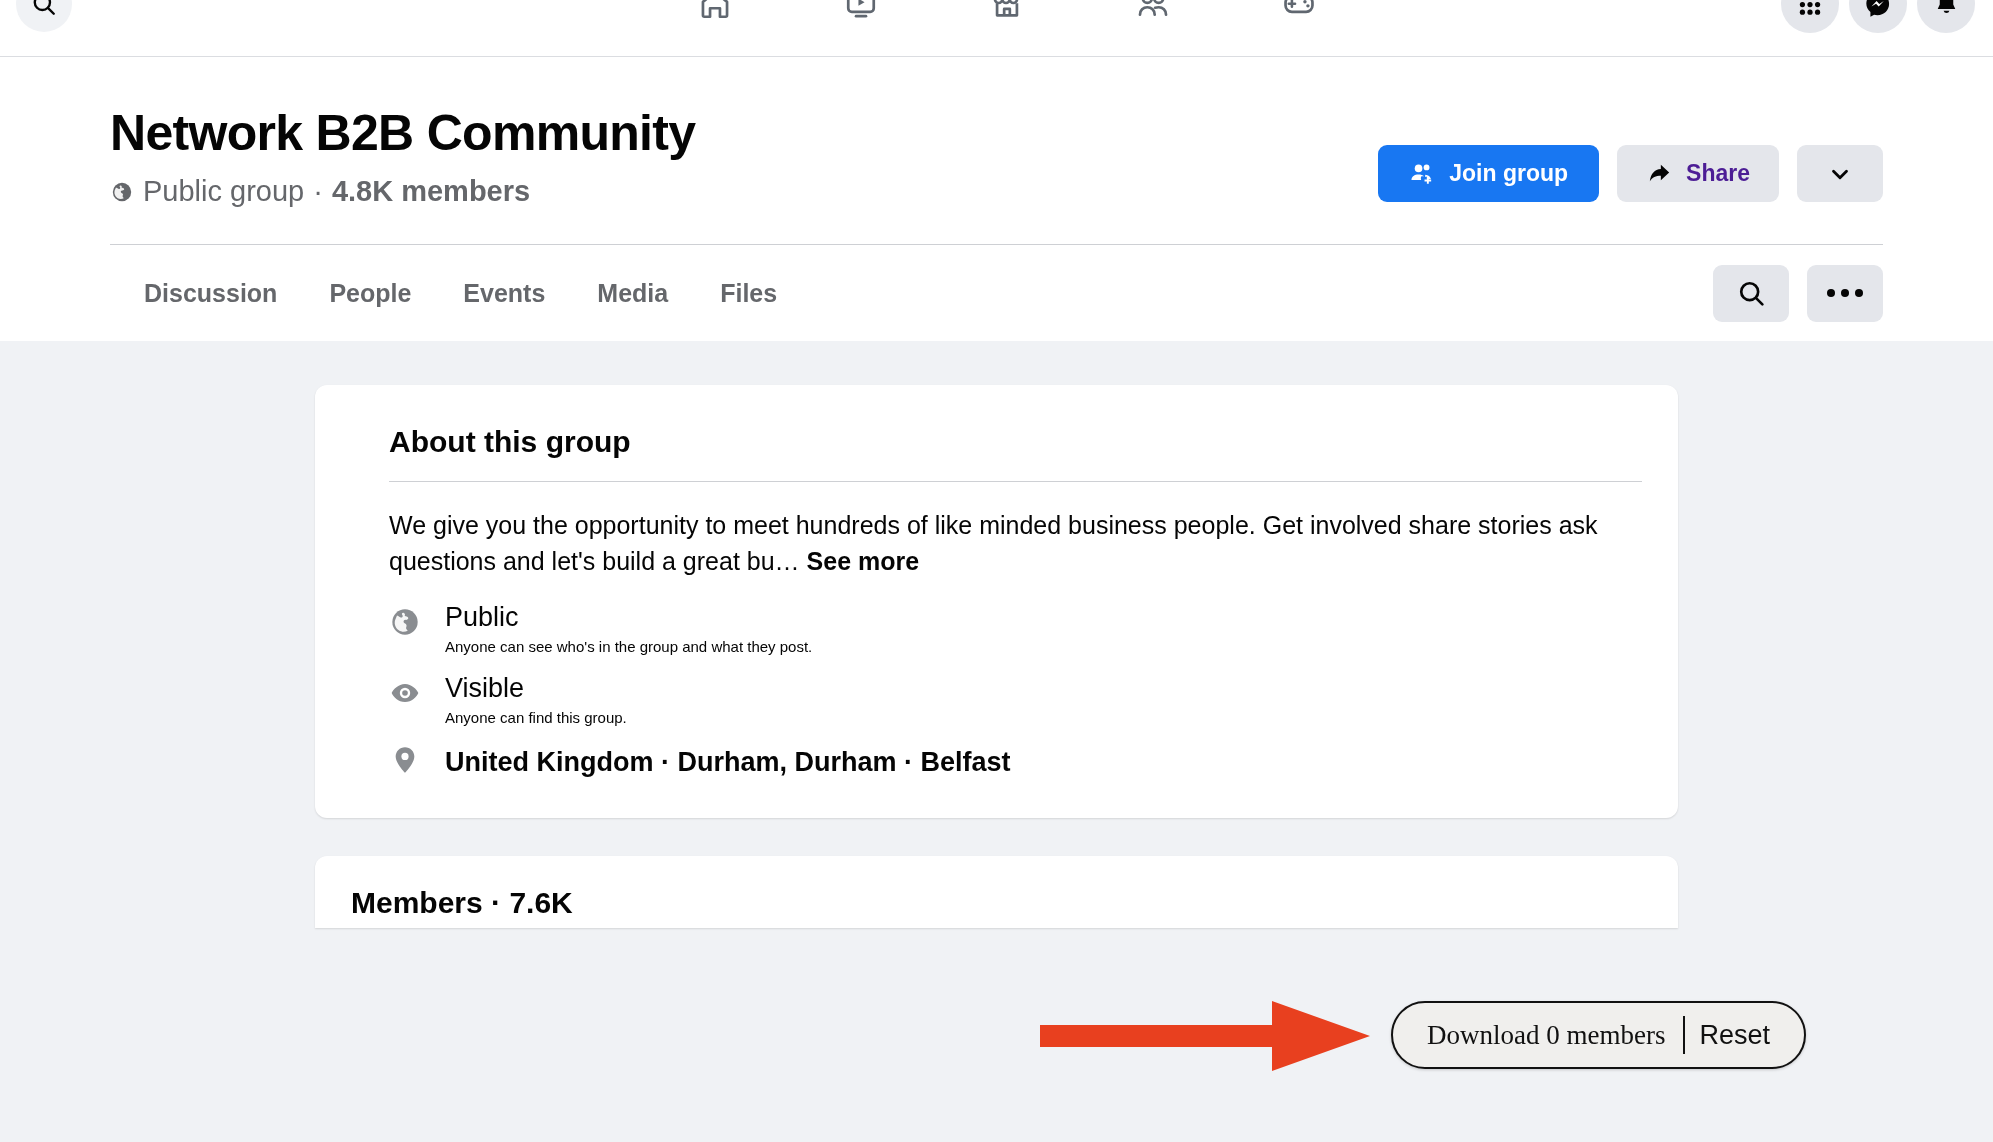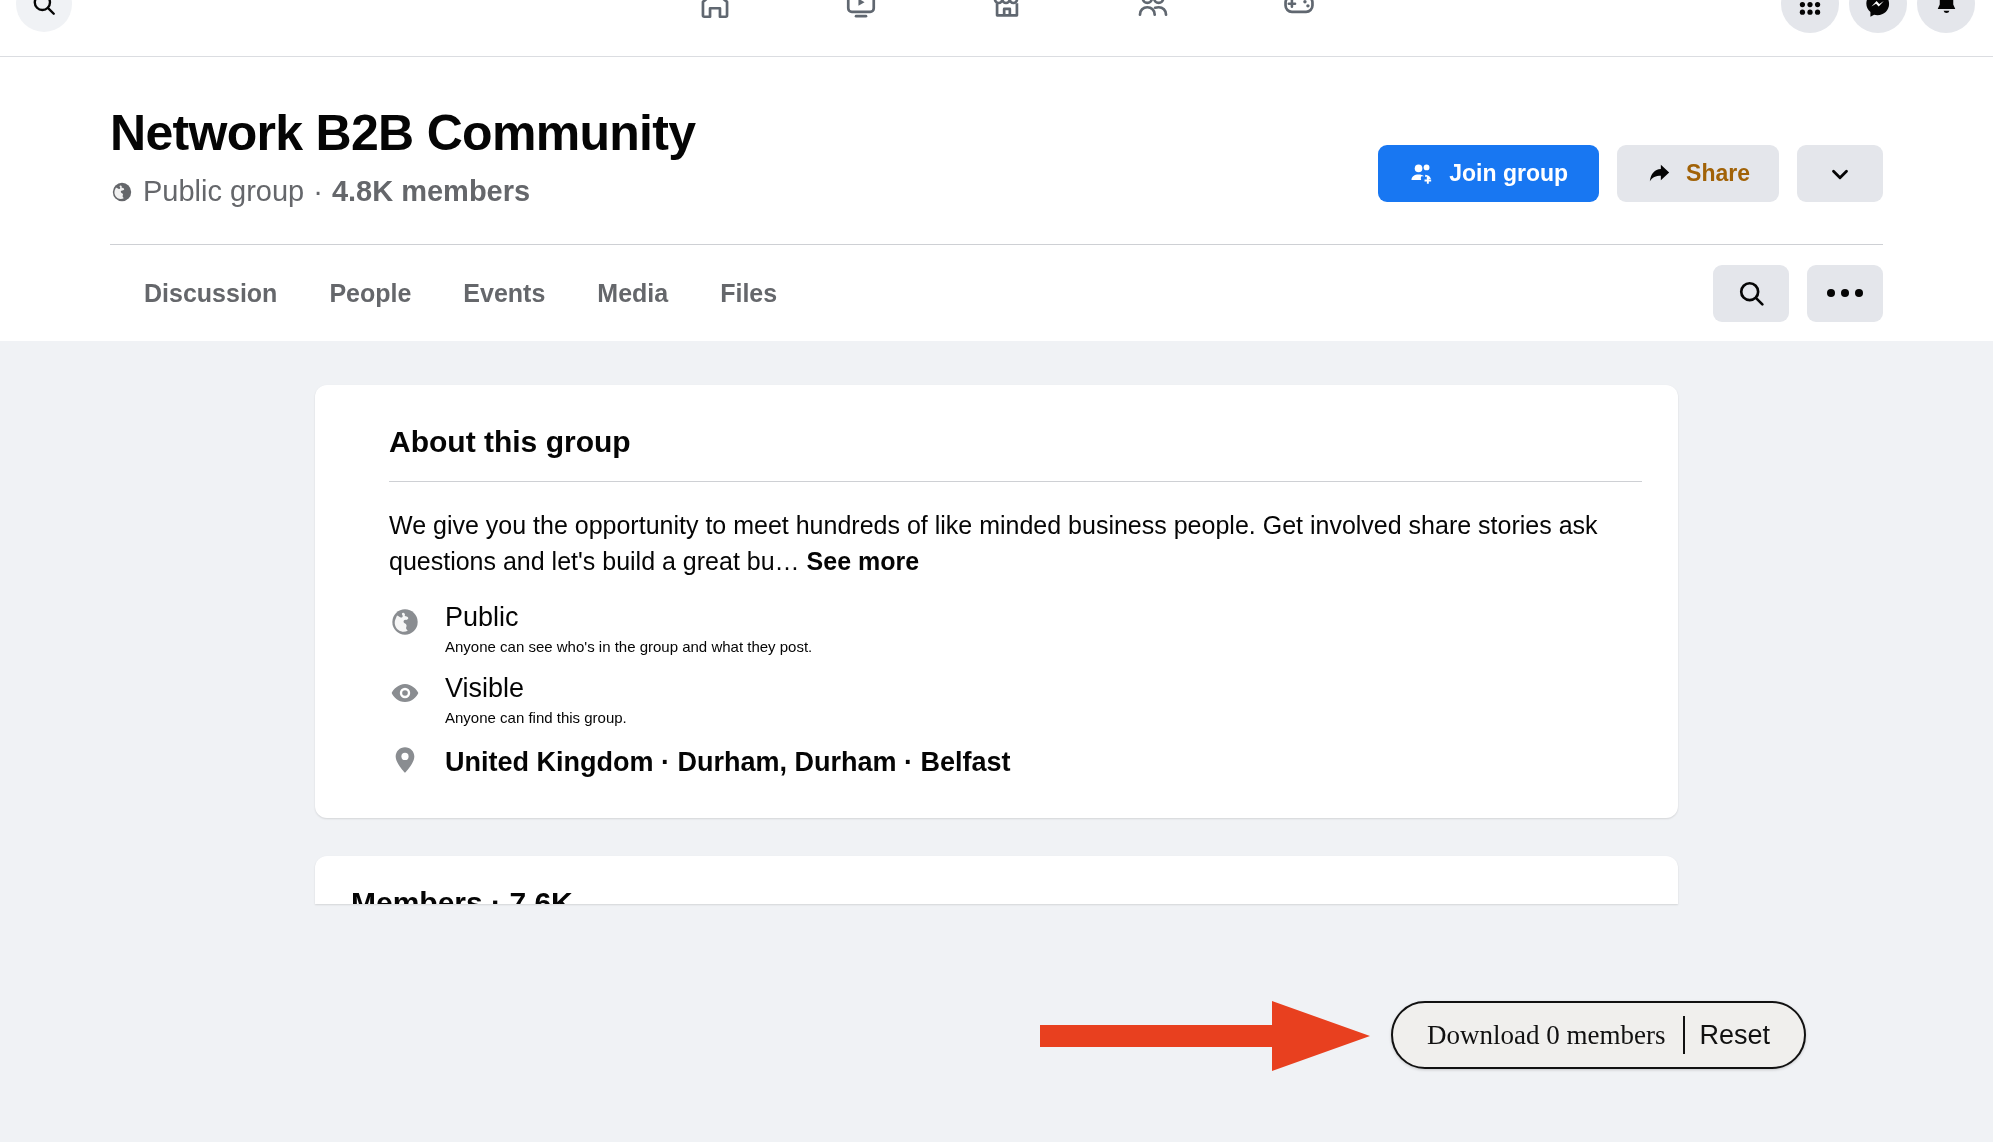--- a/index.html
+++ b/index.html
@@ -134,21 +134,21 @@
     border: none;
     font-family: "Liberation Sans", sans-serif;
   }
   .btn-primary {
     background: #1877f2;
     color: #ffffff;
     padding: 0 31px;
   }
   .btn-secondary {
     background: #e4e6eb;
-    color: #a16207;
+    color: #4c1d95;
     padding: 0 29px;
   }
   .btn-icon-only {
     background: #e4e6eb;
     color: #050505;
     width: 86px;
     padding: 0;
   }
 
   .gh-divider {
@@ -274,21 +274,21 @@
   .info-row.location { align-items: center; margin-top: 16px; margin-bottom: 4px; }
   .info-row.location .info-icon { padding-top: 0; }
 
   
   .card-members {
     width: 1363px;
     margin: 38px auto 0 auto;
     background: #ffffff;
     border-radius: 12px 12px 0 0;
     box-shadow: 0 1px 2px rgba(0,0,0,0.12);
-    height: 48px;
+    height: 72px;
     overflow: hidden;
     padding: 30px 36px 0 36px;
   }
   .members-title {
     font-size: 30px;
     font-weight: 700;
     color: #050505;
   }
 
   

